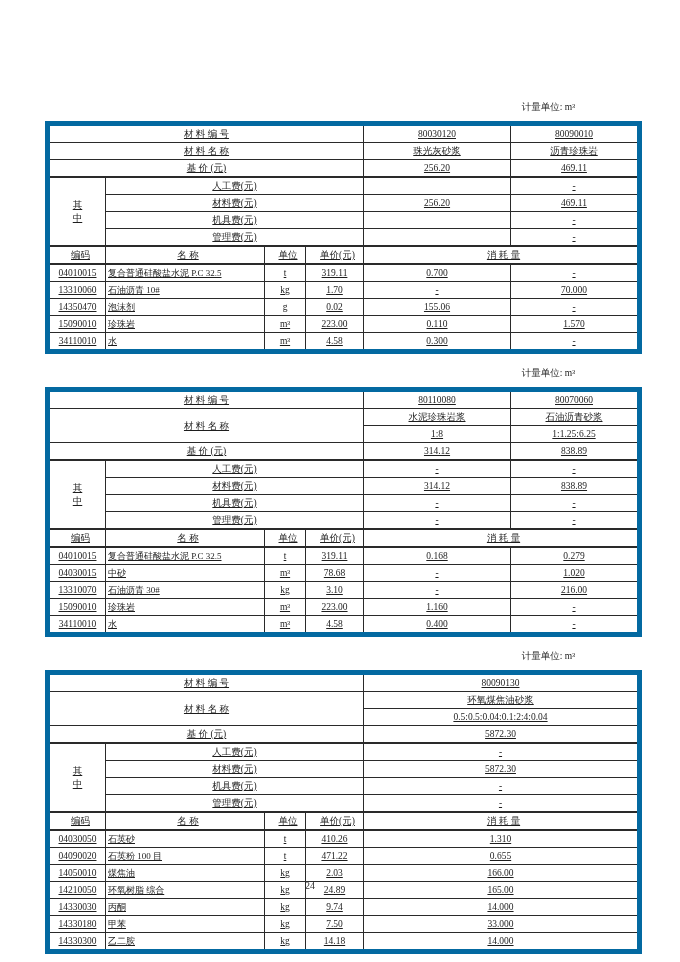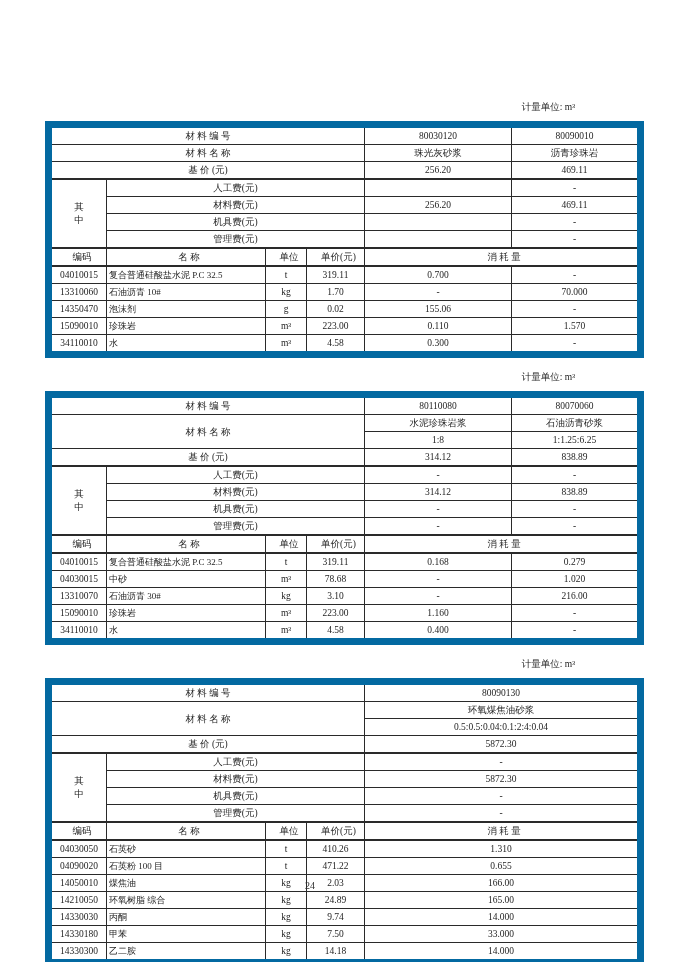--- a/index.html
+++ b/index.html
@@ -17,21 +17,22 @@
     font-size:9.5px;
     line-height:12px;
     margin:0 2px 8px 0;
     color:#222;
   }
   .table-block + .table-block{margin-top:13px;}
   table.price-table{
     border-collapse:collapse;
     table-layout:fixed;
     width:592px;
-    border:7px solid #0369a1;
+    border:5px solid #0369a1;
+    text-decoration:underline;
   }
   table.price-table td{
     border:1px solid #2a2a2a;
     height:16px;
     line-height:16px;
     padding:0 2px;
     text-align:center;
     vertical-align:middle;
     font-size:9.5px;
     white-space:nowrap;

